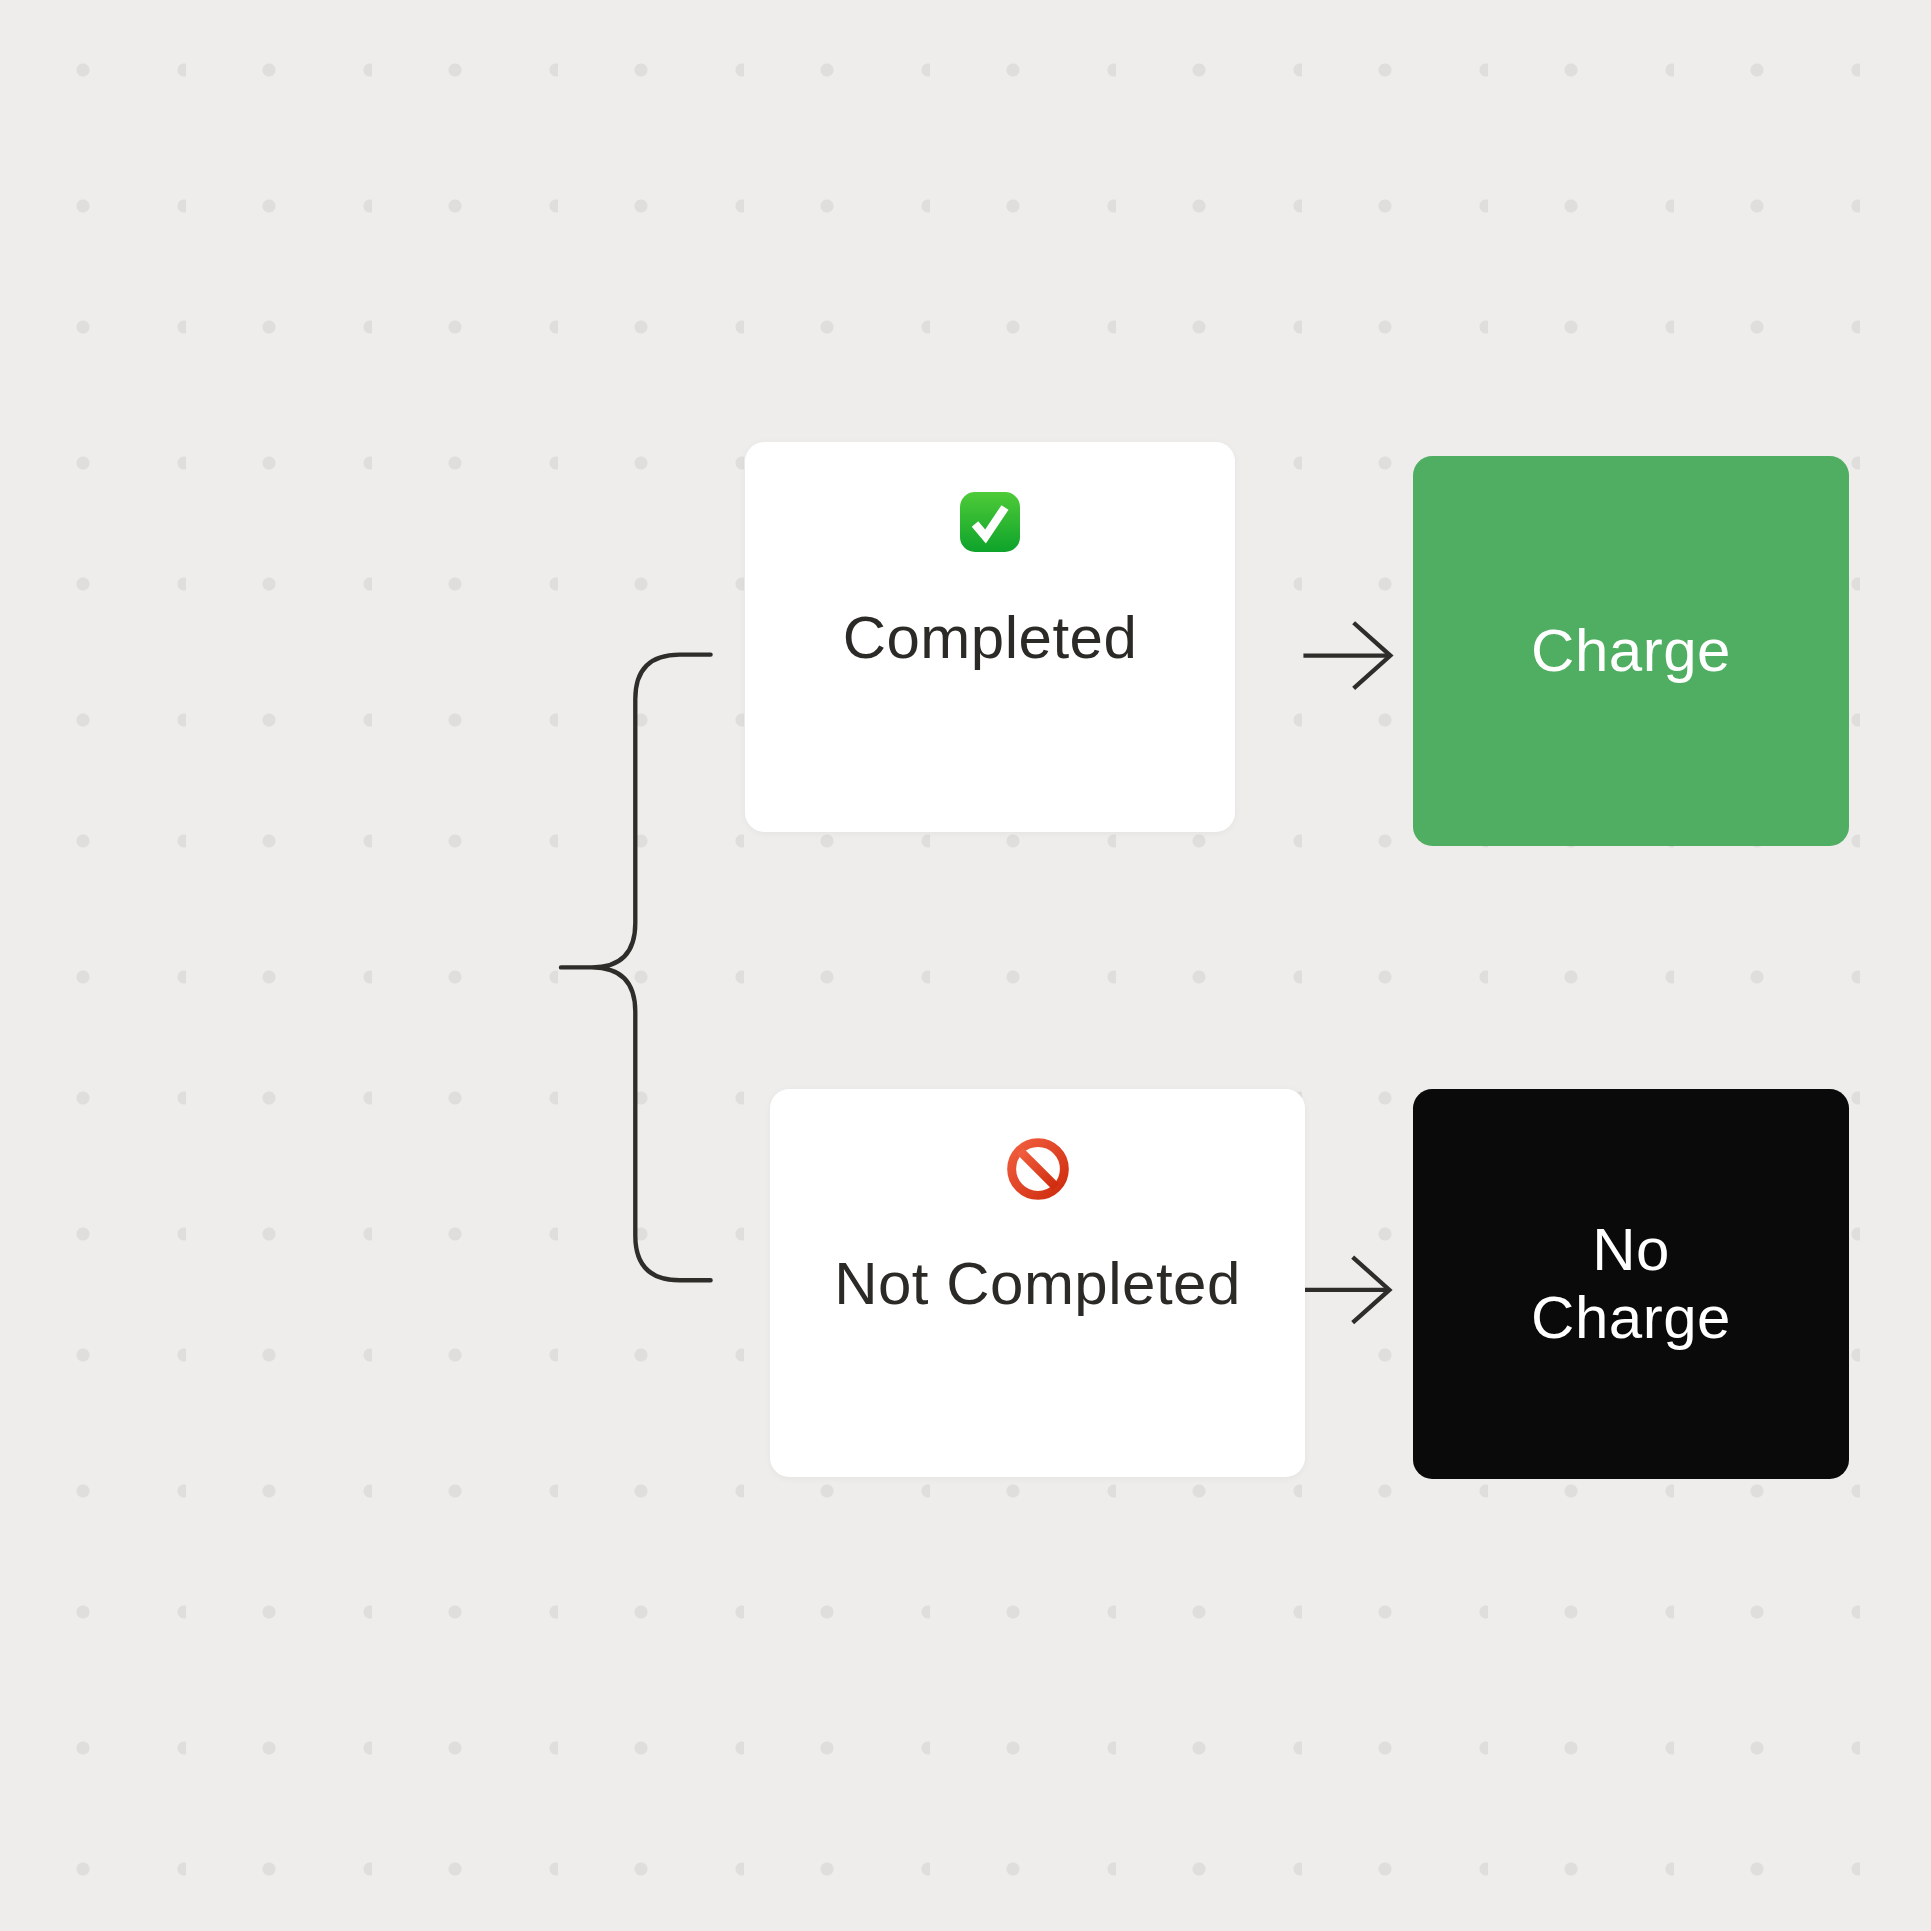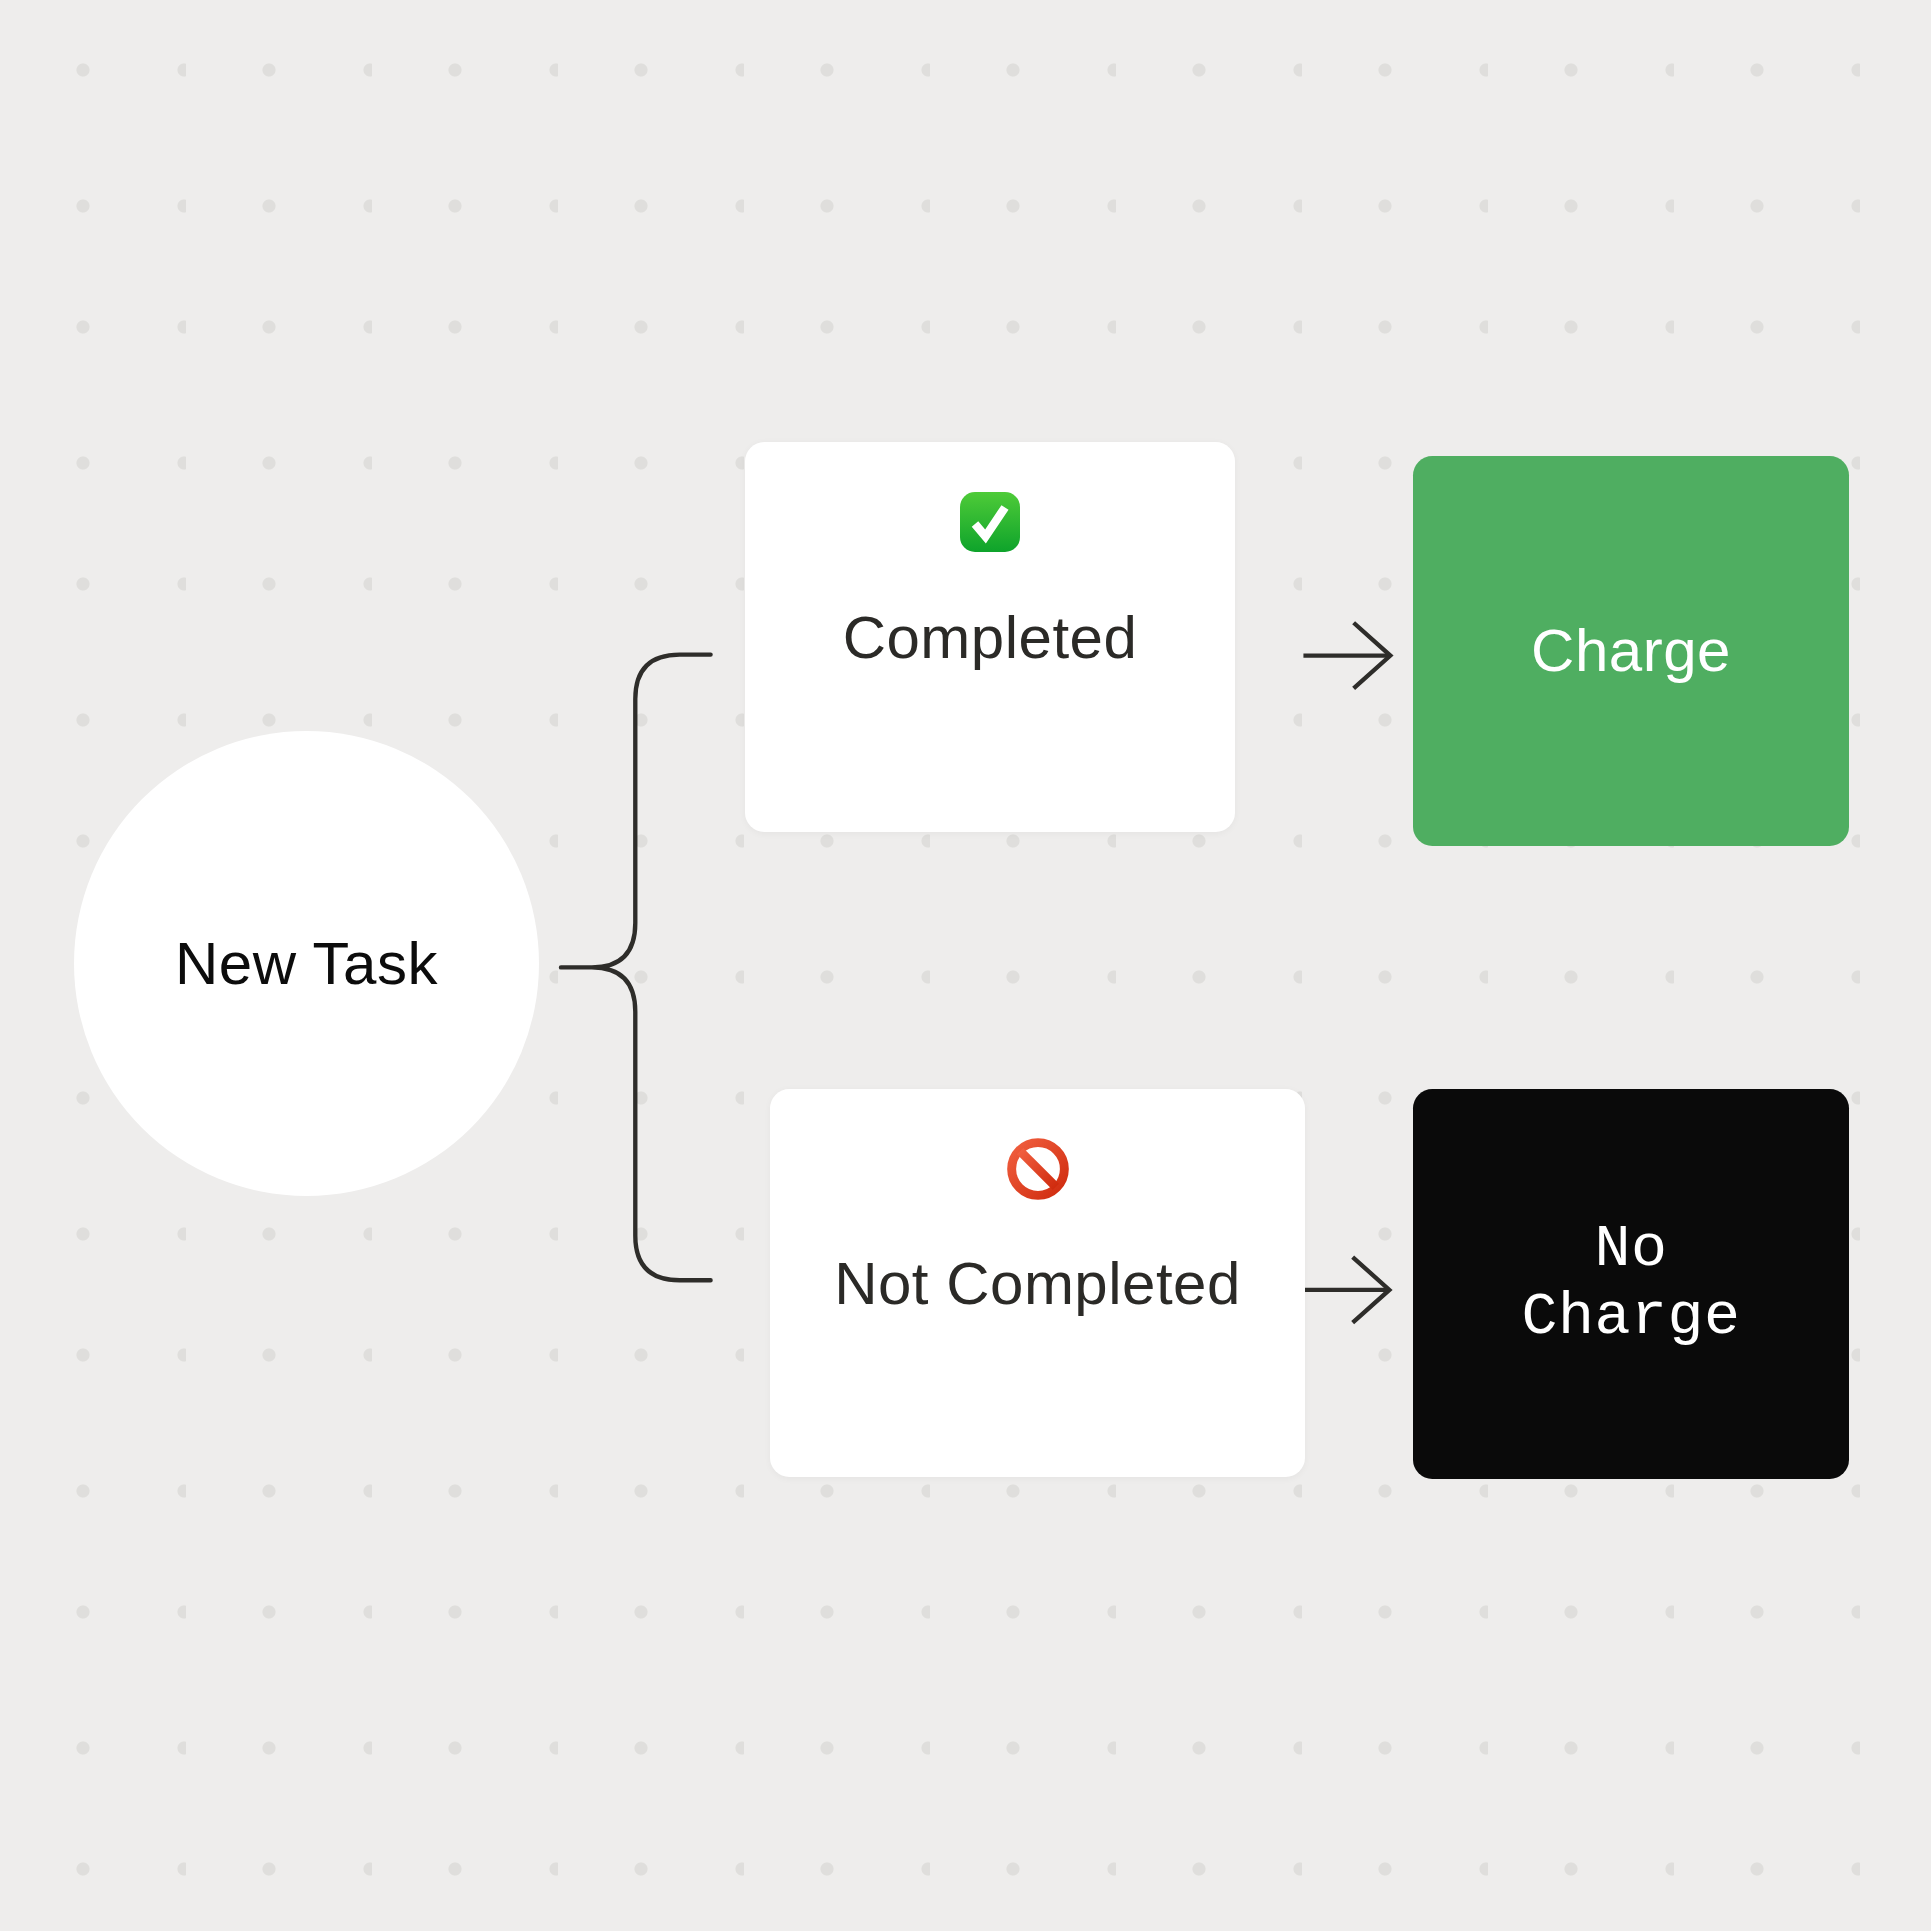--- a/index.html
+++ b/index.html
@@ -53,44 +53,41 @@
     position:absolute;width:436px;height:390px;border-radius:19.3px;
     display:flex;align-items:center;justify-content:center;text-align:center;
   }
   .result-node.charge{left:1413px;top:456px;background:var(--charge_bg);}
   .result-node.no-charge{left:1413px;top:1089px;background:var(--no_charge_bg);}
   .result-node .label{
     font-size:60px;line-height:1.13;letter-spacing:0.5px;
     max-width:280px;
   }
   .result-node.charge .label{color:var(--charge_text);}
-  .result-node.no-charge .label{color:var(--no_charge_text);font-family:Liberation Mono, monospace;}
+  .result-node.no-charge .label{color:var(--no_charge_text);}
 </style>
 </head>
 <body>
 
 <div class="canvas">
 
   <svg class="connector-layer" viewBox="0 0 2000 2000" xmlns="http://www.w3.org/2000/svg" aria-hidden="true">
     <path stroke-linecap="round" d="M 581 1002 L 613 1002
              M 736 678 L 704 678 Q 658 678 658 724 L 658 956 Q 658 1002 613 1002
              Q 658 1002 658 1048 L 658 1280 Q 658 1326 704 1326 L 736 1326"></path>
     <g>
       <line x1="1350" y1="679" x2="1437" y2="679"></line>
       <polyline points="1402,645 1440,679 1402,713"></polyline>
     </g>
     <g>
       <line x1="1349" y1="1336" x2="1436" y2="1336"></line>
       <polyline points="1401,1302 1439,1336 1401,1370"></polyline>
     </g>
   </svg>
 
-  <div class="start-node">
-    <span class="label">New Task</span>
-  </div>
 
   <div class="condition-node completed">
     <span class="icon">
       <svg viewBox="0 0 64 64" xmlns="http://www.w3.org/2000/svg">
         <defs>
           <linearGradient id="ckg" x1="0" y1="0" x2="0" y2="1">
             <stop offset="0" stop-color="#4ecb38"></stop>
             <stop offset="1" stop-color="#0ea32b"></stop>
           </linearGradient>
         </defs>

